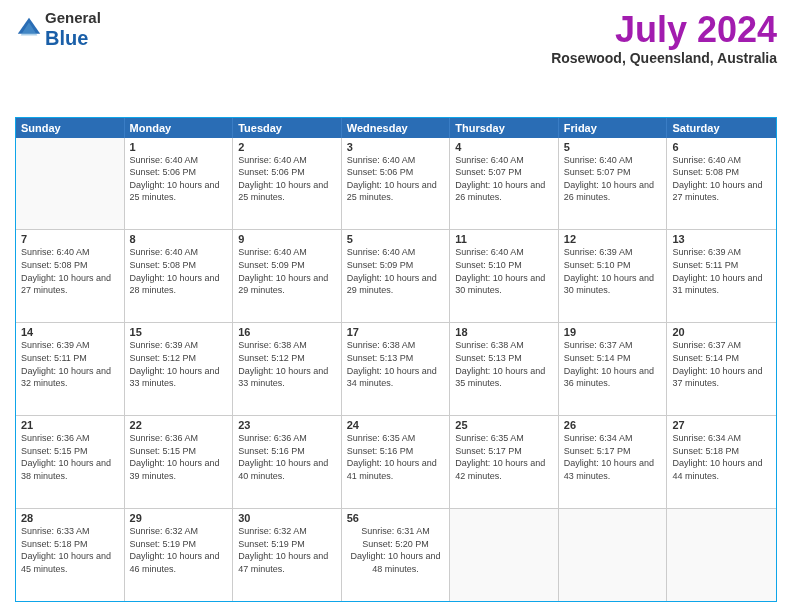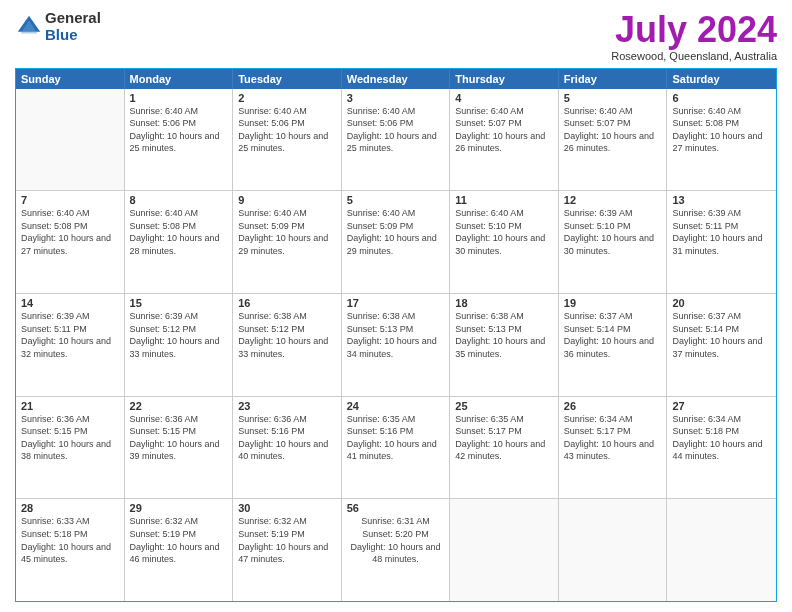--- a/index.html
+++ b/index.html
@@ -9,20 +9,21 @@
       font-family: Arial, Helvetica, sans-serif;
       background: #fff;
       overflow: hidden;
     }
     .page {
       width: 792px;
       height: 612px;
       padding: 10px 15px 10px 15px;
       display: flex;
       flex-direction: column;
+      gap: 45px;
     }
     .header {
       display: flex;
       justify-content: space-between;
       align-items: flex-start;
       margin-bottom: 6px;
     }
     .logo {
       display: flex;
       align-items: center;
@@ -32,41 +33,41 @@
       display: flex;
       flex-direction: column;
       line-height: 1.1;
     }
     .logo-general {
       font-size: 15px;
       font-weight: bold;
       color: #333;
     }
     .logo-blue {
-      font-size: 15px;
+      font-size: 20px;
       font-weight: bold;
       color: #1a5fa8;
     }
     .logo-icon {
       width: 28px;
       height: 28px;
     }
     .title-block {
       text-align: right;
     }
     .month-title {
       font-size: 36px;
       font-weight: bold;
       color: #a21caf;
       line-height: 1.1;
     }
     .location-title {
-      font-size: 11px;
+      font-size: 14px;
       color: #333;
-      font-weight: normal;
+      font-weight: bold;
       margin-left: 37px;
     }
     .calendar {
       flex: 1;
       display: flex;
       flex-direction: column;
       border: 1px solid #0ea5e9;
     }
     .cal-header {
       display: grid;

